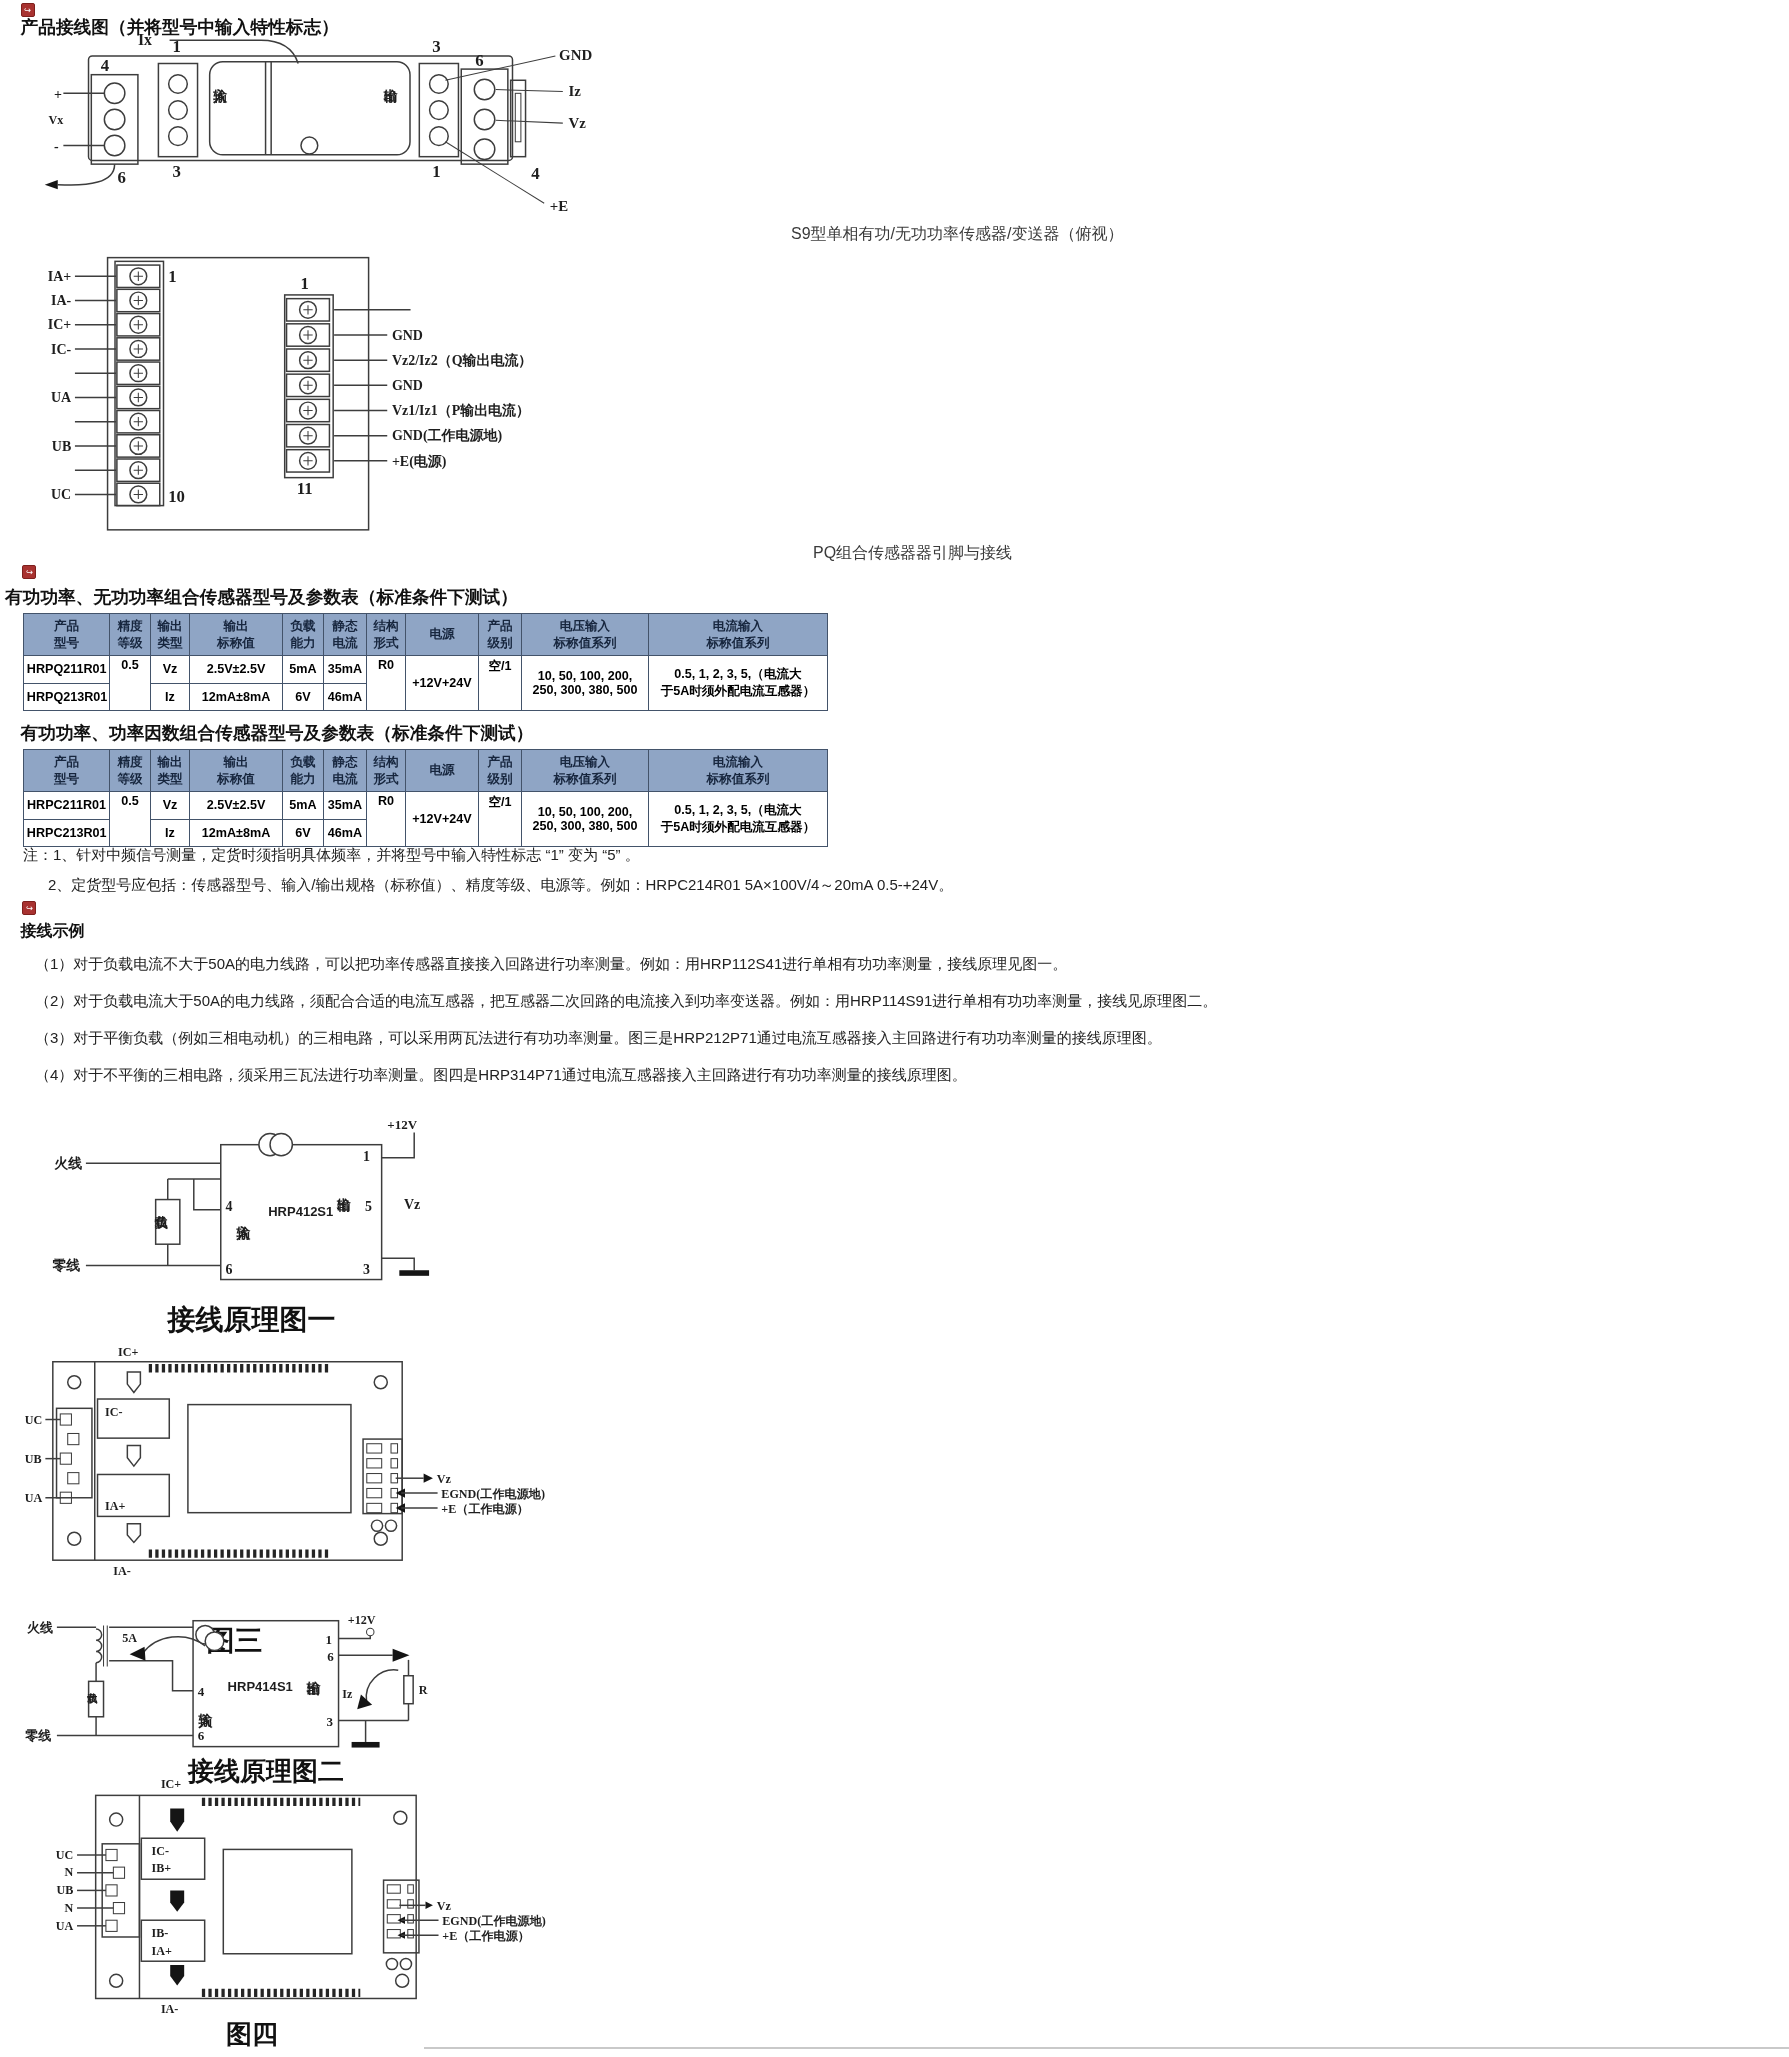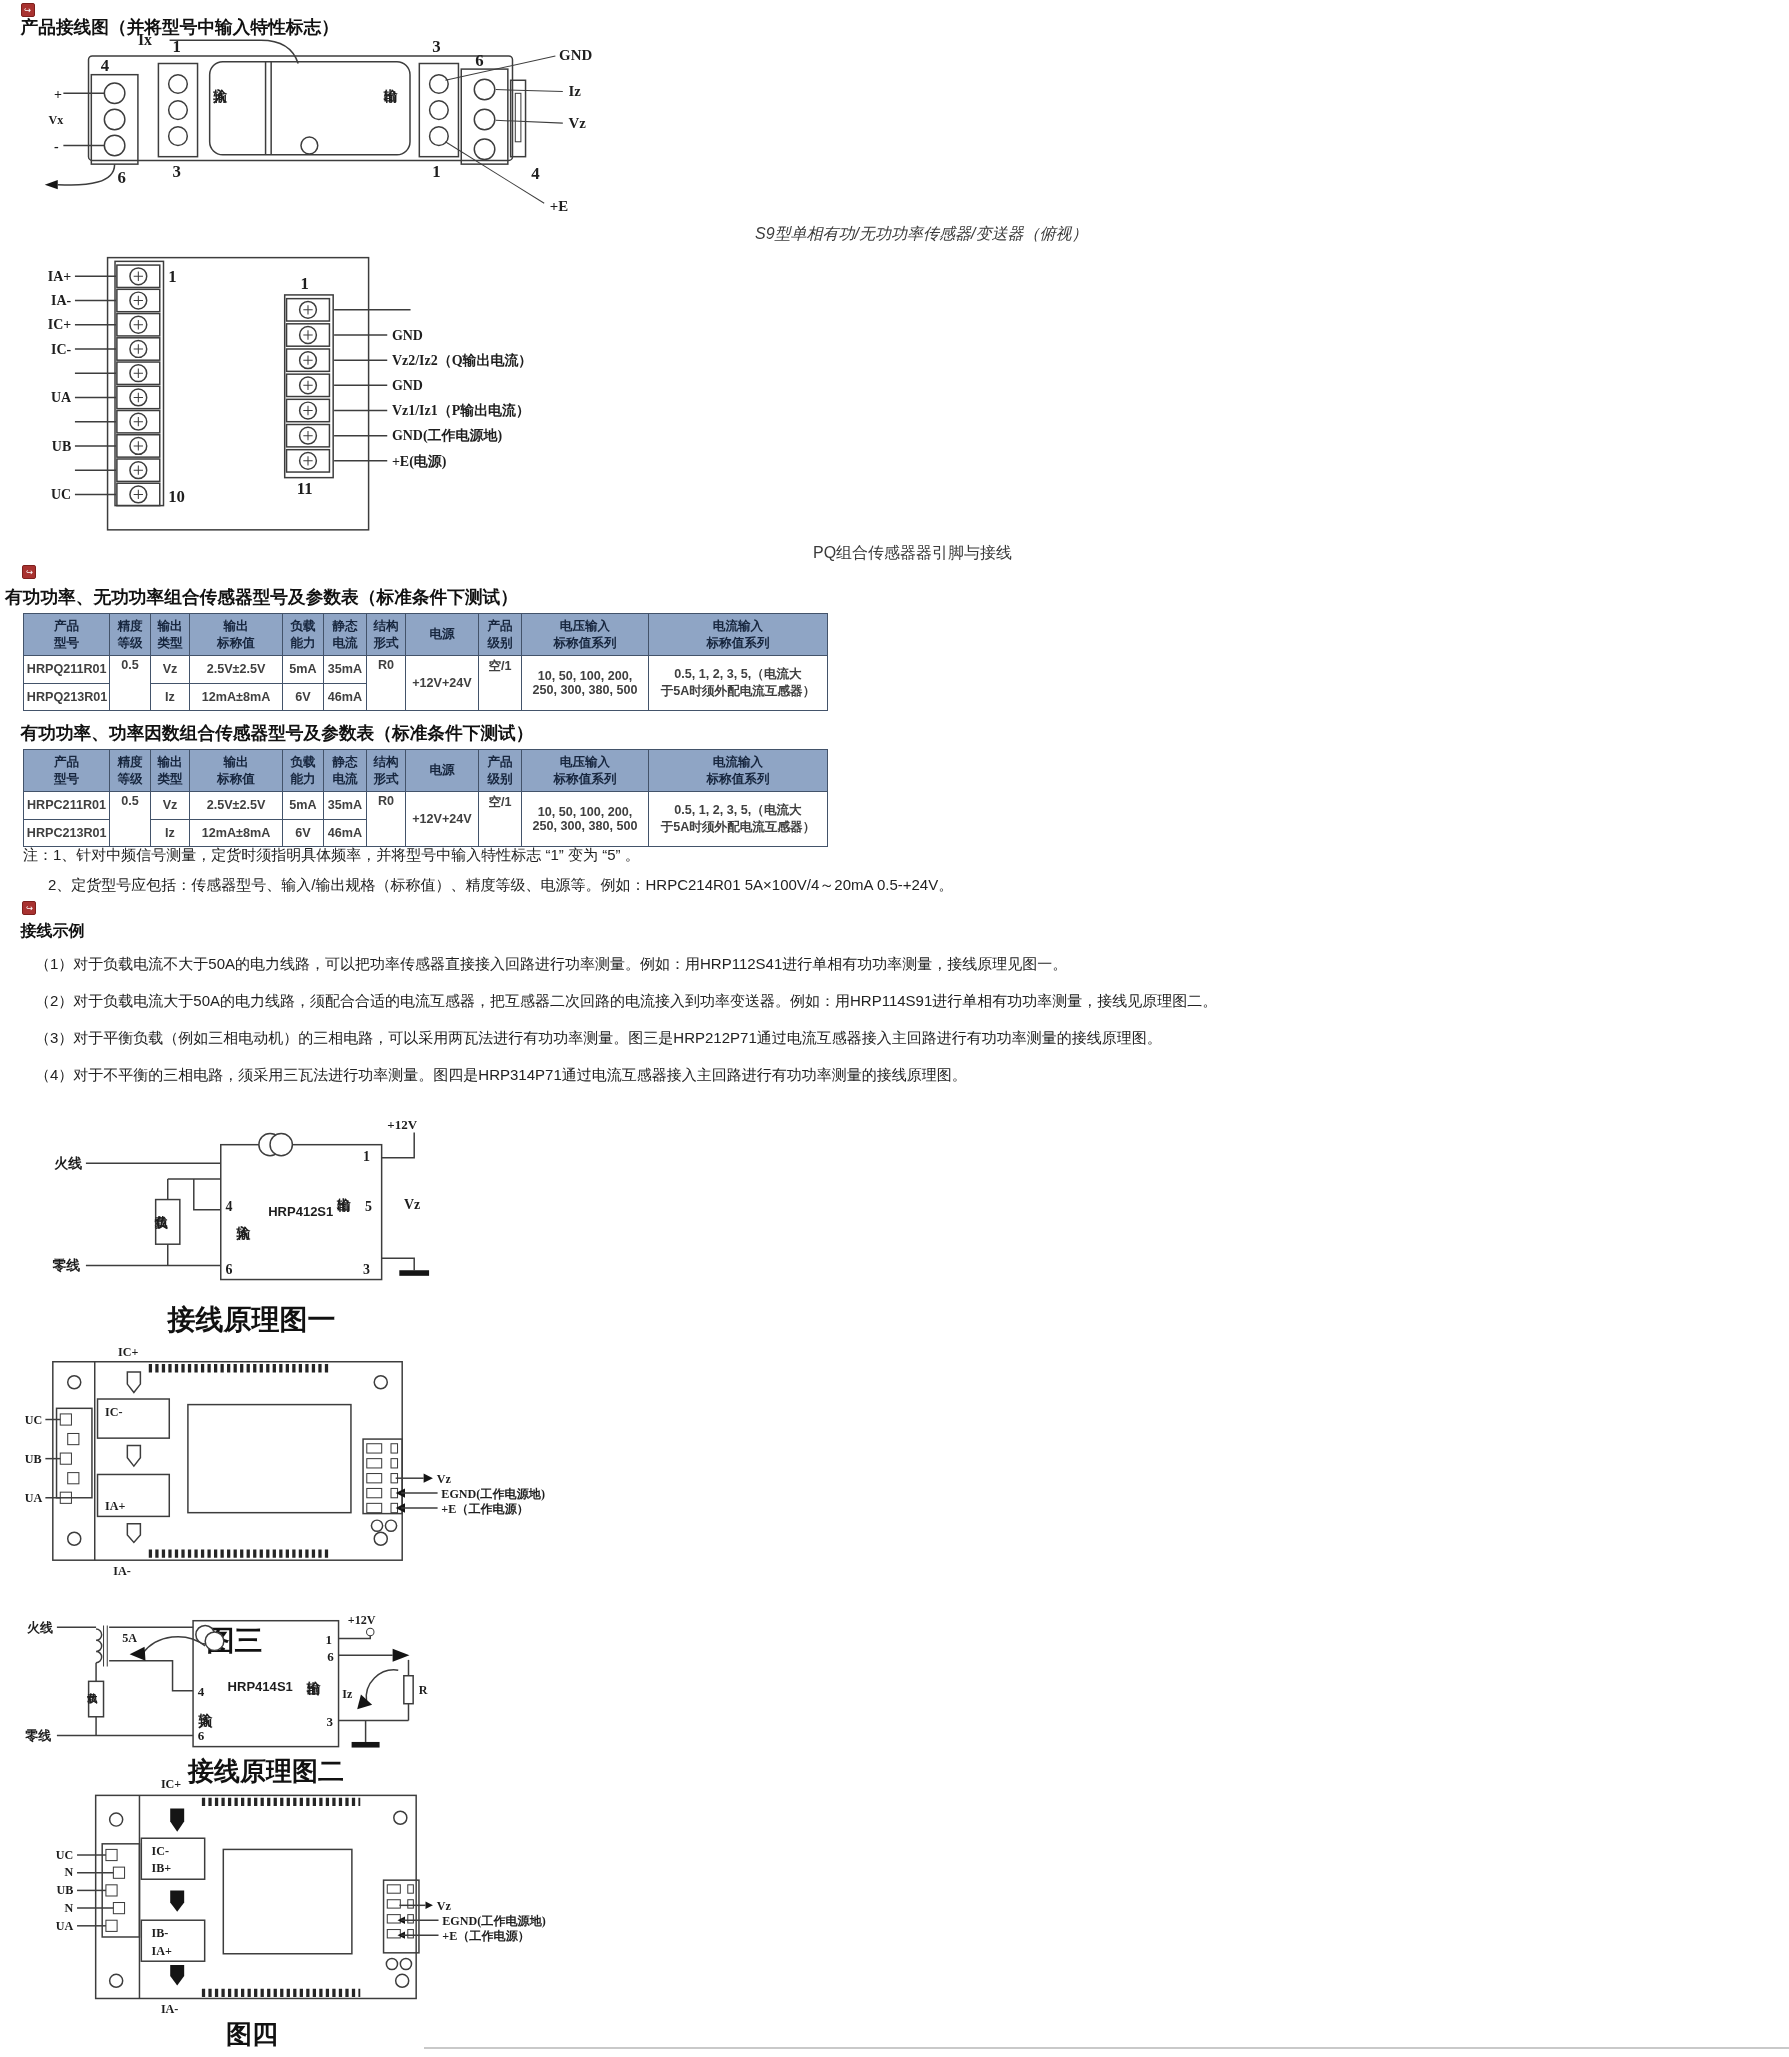--- a/index.html
+++ b/index.html
@@ -12,21 +12,21 @@
   .cap{font-size:16px;color:#3a3a3a;white-space:nowrap;}
   .para{font-size:15px;color:#222;white-space:nowrap;}
   .fig-cap{font-size:28px;font-weight:bold;color:#111;text-align:center;}
   .fig-cap-sm{font-size:26px;font-weight:bold;color:#111;text-align:center;}
   .divider{height:1.9px;background:#c9c9c9;}
   
   table.ptable{position:absolute;border-collapse:collapse;table-layout:fixed;width:804px;
                font-family:"Liberation Sans",sans-serif;}
   table.ptable th{background:#8fa5c5;color:#17263e;font-size:12.6px;font-weight:bold;
                   border:0.9px solid #43536a;padding:3.7px 1.9px;text-align:center;}
-  table.ptable td{border:0.9px solid #43536a;font-size:12.6px;font-weight:bold;color:#404040;
+  table.ptable td{border:0.9px solid #43536a;font-size:12.6px;font-weight:bold;color:#000000;
                   padding:1.9px 2.8px;text-align:center;height:22.4px;background:#fff;margin-top:10px;}
   .pre{white-space:pre-line;}
   td.vt{vertical-align:top;padding-top:4.7px;}
   
   svg .ln{fill:none;stroke:#3d3d3d;stroke-width:1.6;}
   svg .lnt{stroke-width:1.1;}
   svg .lbl{font:bold 15px "Liberation Serif",serif;fill:#1e1e1e;}
   svg .lbs{font:bold 13px "Liberation Serif",serif;fill:#1e1e1e;}
   svg .num{font:bold 18px "Liberation Serif",serif;fill:#1e1e1e;}
   svg .cjk{font:bold 15px "Liberation Sans",sans-serif;fill:#1e1e1e;}
@@ -106,21 +106,21 @@
     <line class="ln lnt" x1="596" y1="32" x2="478" y2="58"></line>
     <text class="lbl" style="font-size:16px" x="600" y="36">GND</text>
     <line class="ln lnt" x1="604" y1="70" x2="532" y2="68"></line>
     <text class="lbl" style="font-size:16px" x="610" y="75">Iz</text>
     <line class="ln lnt" x1="604" y1="104" x2="532" y2="101"></line>
     <text class="lbl" style="font-size:16px" x="610" y="109">Vz</text>
     <line class="ln lnt" x1="584" y1="190" x2="478" y2="124"></line>
     <text class="lbl" style="font-size:16px" x="590" y="198">+E</text>
   </svg>
 
-  <div class="abs cap" style="left:755px;top:224px;font-style:italic;">S9型单相有功/无功功率传感器/变送器（俯视）</div>
+  <div class="abs cap" style="left:791px;top:224px;">S9型单相有功/无功功率传感器/变送器（俯视）</div>
 
   <svg class="abs" style="left:18.6px;top:250px;" width="578" height="294" viewBox="0 0 620 315">
     <defs>
       <g id="scrw">
           <rect x="-23" y="-12" width="46" height="24" fill="none" stroke="#3d3d3d" stroke-width="1.6"></rect>
         <circle r="9" fill="none" stroke="#3d3d3d" stroke-width="1.6"></circle>
         <path d="M-5 0H5M0 -5V5" fill="none" stroke="#3d3d3d" stroke-width="1.1"></path>
         </g>
     </defs>
     <rect class="ln" x="95" y="8" width="280" height="292"></rect>

